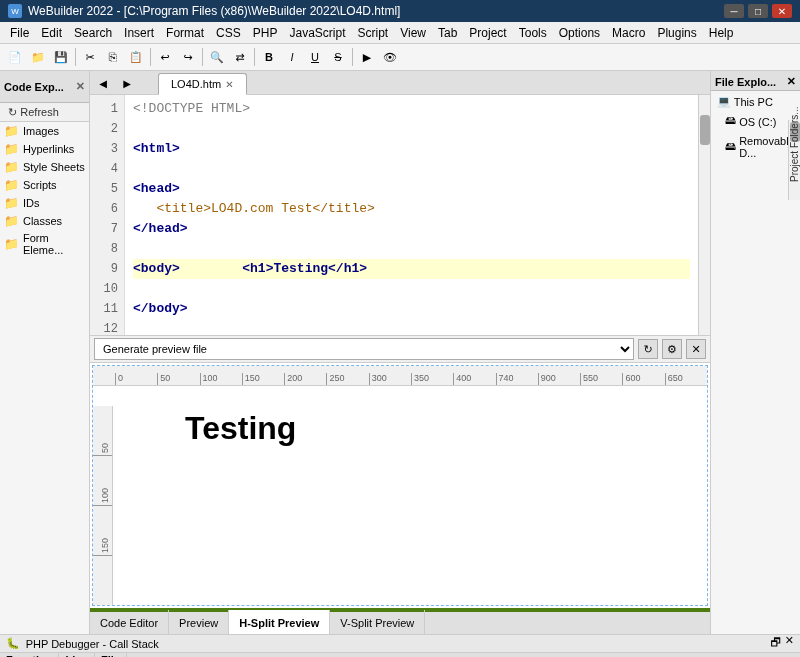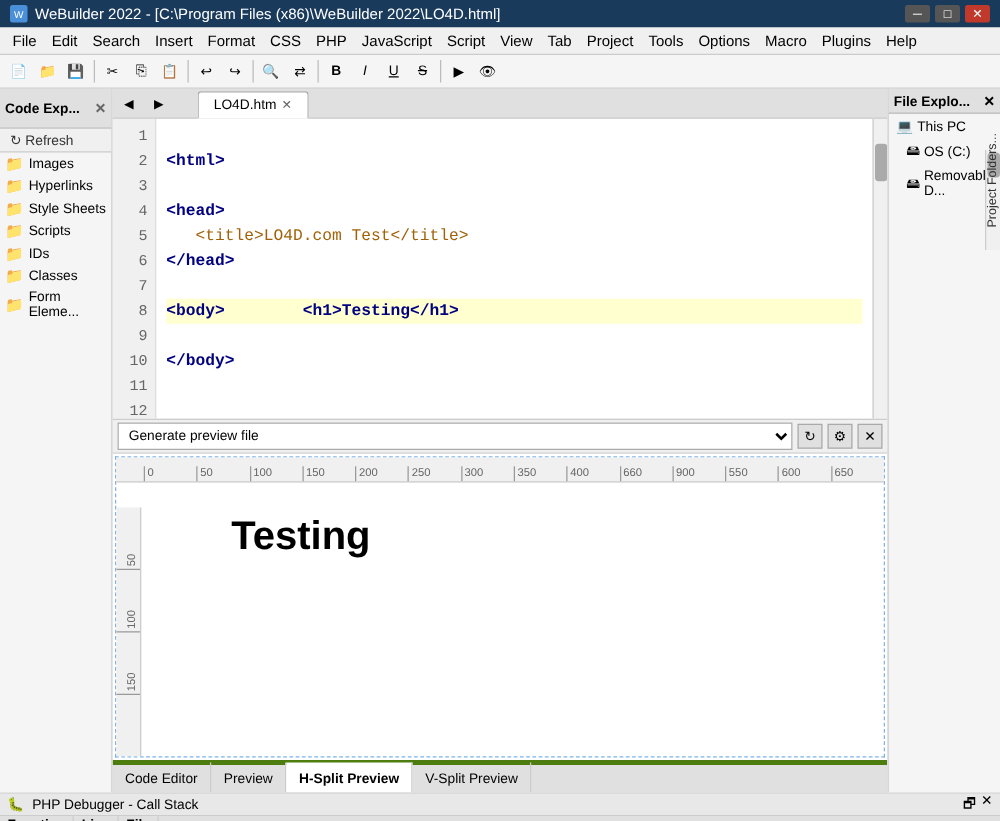--- a/index.html
+++ b/index.html
@@ -221,20 +221,23 @@
             <div class="line-num">6</div>
             <div class="line-num">7</div>
             <div class="line-num">8</div>
             <div class="line-num">9</div>
             <div class="line-num">10</div>
             <div class="line-num">11</div>
             <div class="line-num">12</div>
 
           </div>
           <div class="code-content">
+            <div class="code-line">
+                <span class="doctype">&lt;!DOCTYPE HTML&gt;</span>
+              </div>
             <div class="code-line">&nbsp;</div>
             <div class="code-line">
                 <span class="tag">&lt;html&gt;</span>
               </div>
             <div class="code-line">&nbsp;</div>
             <div class="code-line">
                 <span class="tag">&lt;head&gt;</span>
               </div>
             <div class="code-line">
                 <span style="color:#a16207">&nbsp;&nbsp;&nbsp;&lt;title&gt;LO4D.com Test&lt;/title&gt;</span>
@@ -277,21 +280,21 @@
             <div class="ruler-marks">
               <div class="ruler-mark">0</div>
               <div class="ruler-mark">50</div>
               <div class="ruler-mark">100</div>
               <div class="ruler-mark">150</div>
               <div class="ruler-mark">200</div>
               <div class="ruler-mark">250</div>
               <div class="ruler-mark">300</div>
               <div class="ruler-mark">350</div>
               <div class="ruler-mark">400</div>
-              <div class="ruler-mark">660</div>
+              <div class="ruler-mark">740</div>
               <div class="ruler-mark">900</div>
               <div class="ruler-mark">550</div>
               <div class="ruler-mark">600</div>
               <div class="ruler-mark">650</div>
             </div>
           </div>
 
           <div style="display:flex; flex:1; overflow:hidden;">
             <div class="vertical-ruler" style="position:relative;">
               <div class="v-mark">50</div>

